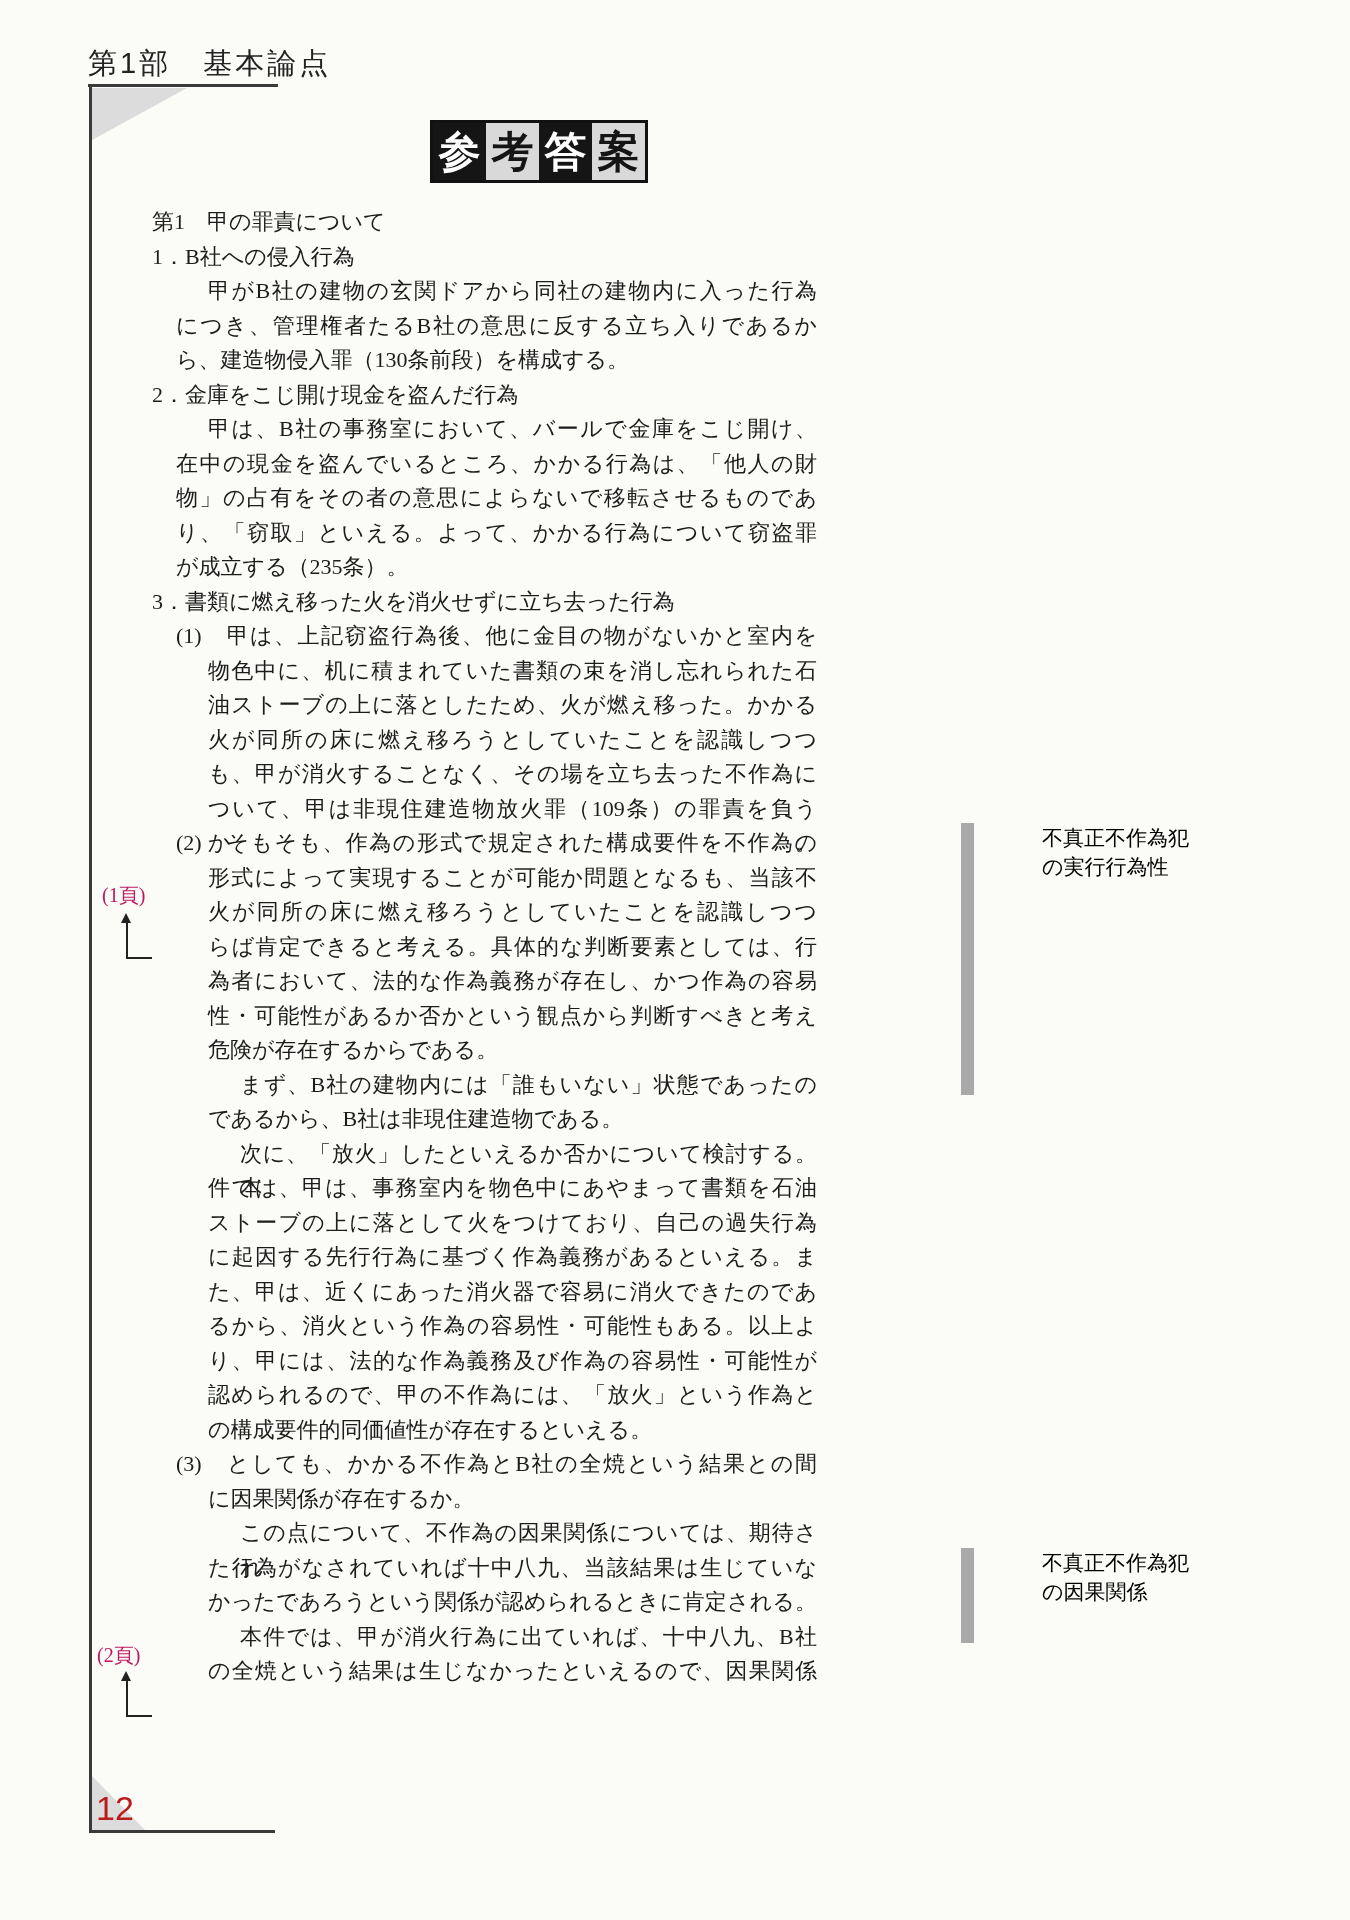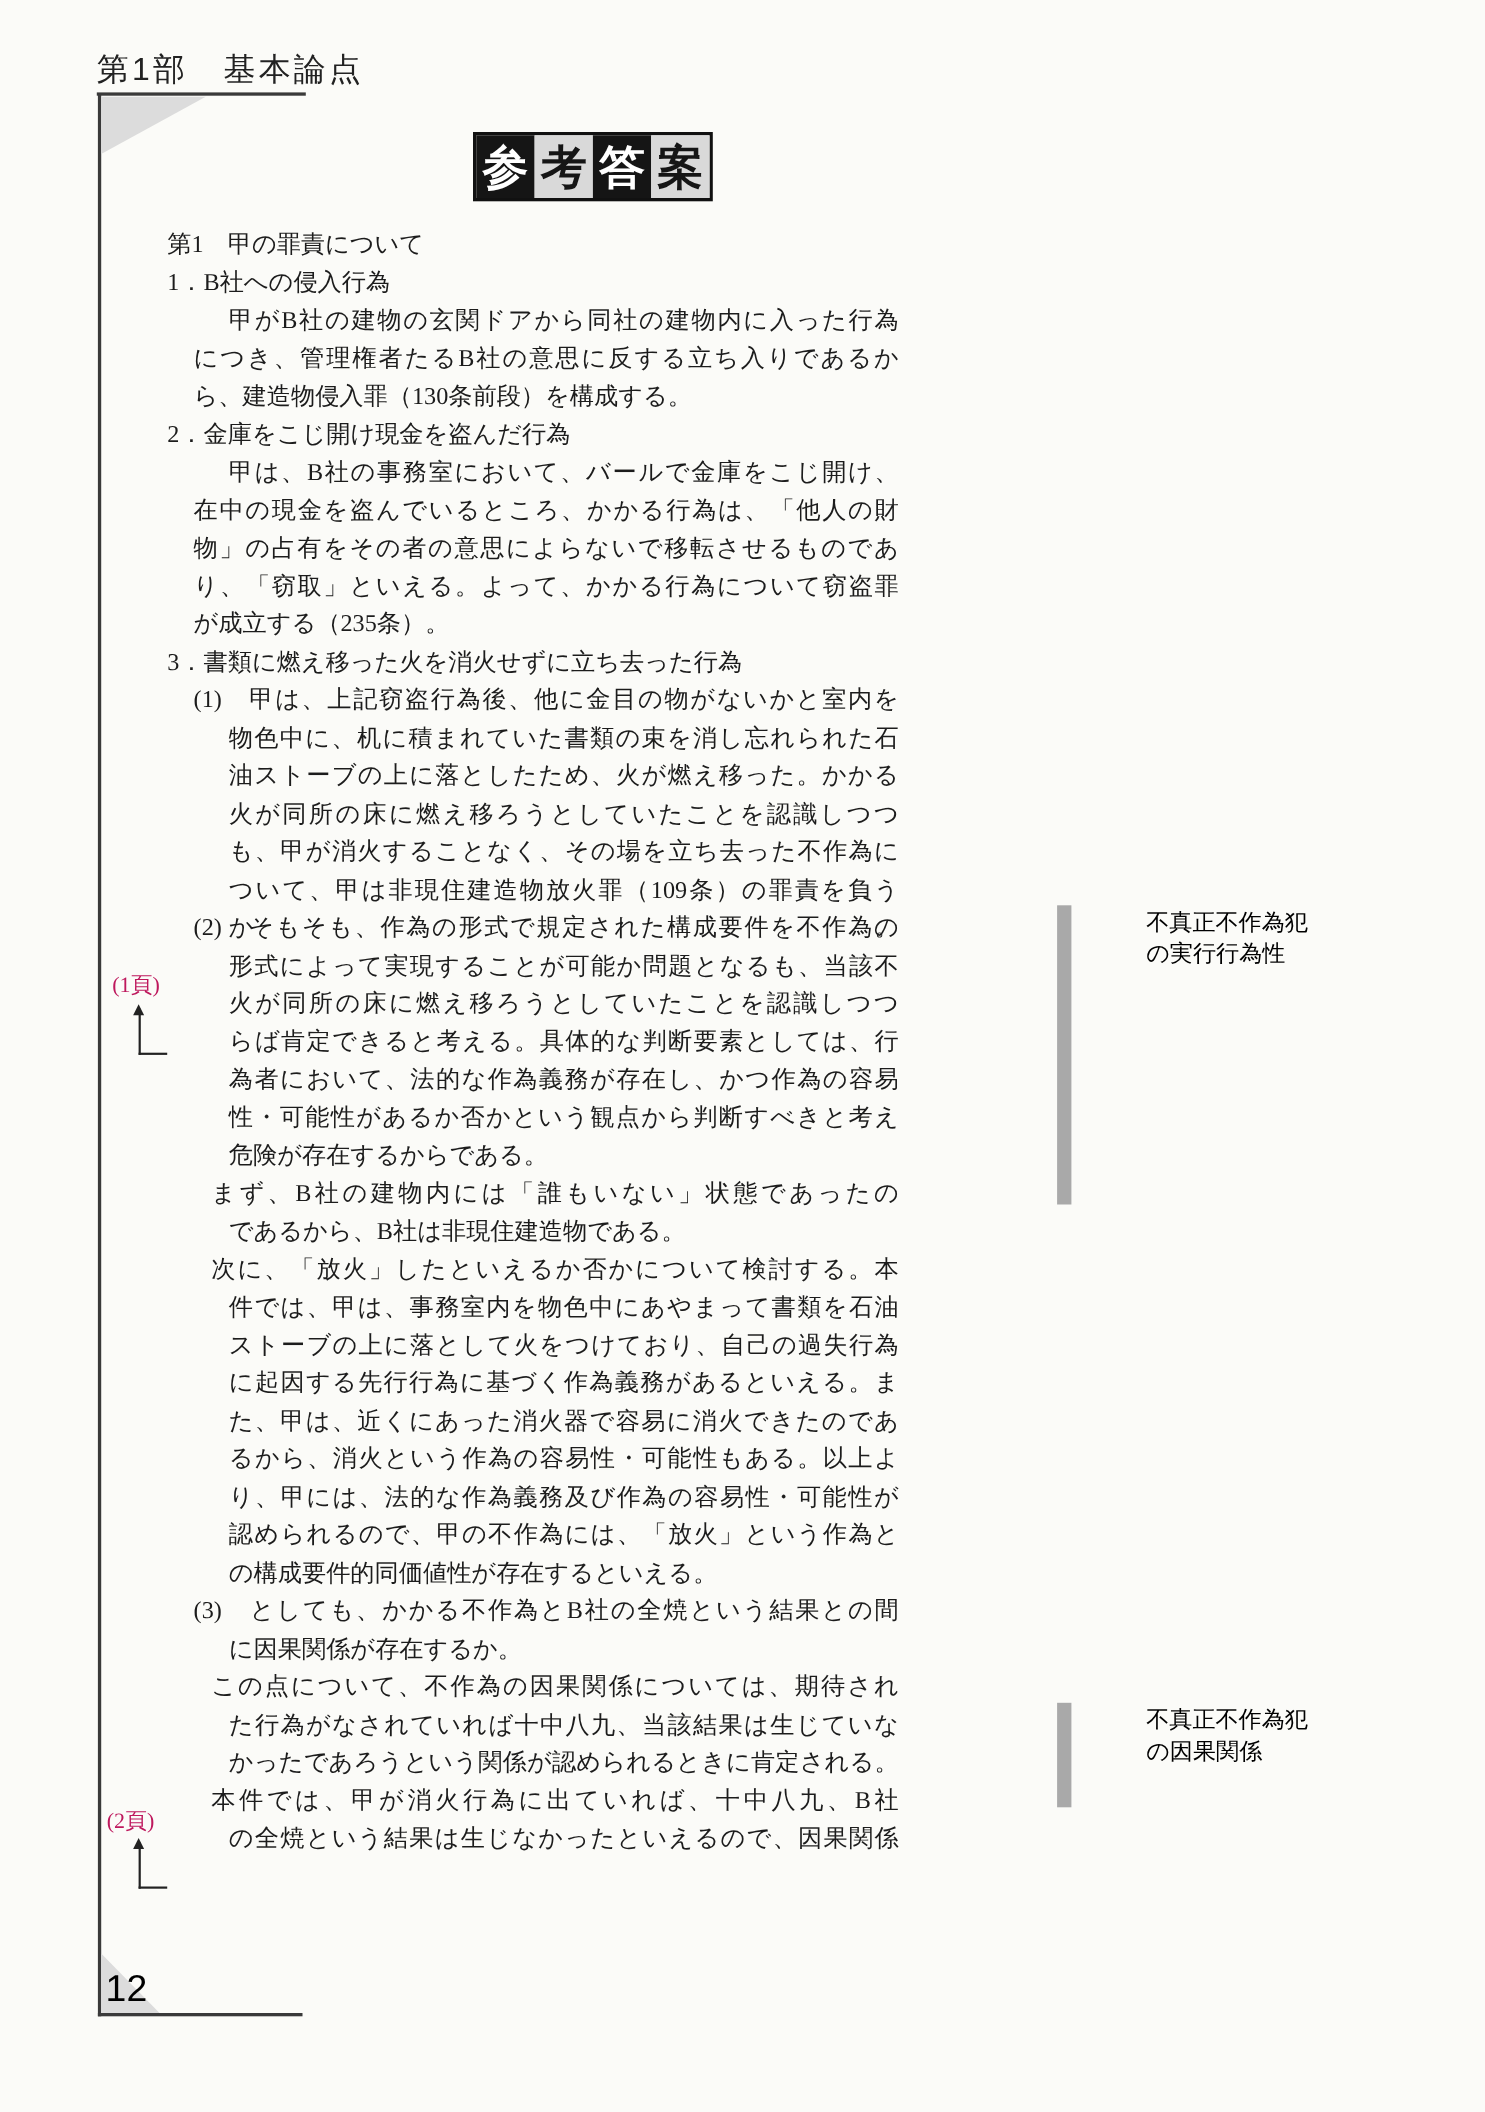--- a/index.html
+++ b/index.html
@@ -19,39 +19,39 @@
     font-family:"Liberation Sans","DejaVu Sans",sans-serif;color:#222;font-weight:500;
   }
   .header-underline{position:absolute;left:88px;top:84px;width:190px;height:3px;background:var(--frame-line);}
   .left-rule{position:absolute;left:89px;top:85px;width:3px;height:1748px;background:var(--frame-line);}
   .bottom-rule{position:absolute;left:89px;top:1830px;width:186px;height:3px;background:var(--frame-line);}
   .tri-top{position:absolute;left:92px;top:88px;width:0;height:0;
     border-top:52px solid var(--corner-tri);border-right:95px solid transparent;}
   .tri-bottom{position:absolute;left:92px;top:1776px;width:0;height:0;
     border-bottom:54px solid var(--corner-tri);border-right:53px solid transparent;}
   .page-number{
-    position:absolute;left:96px;top:1789px;font-size:34px;color:#000000;
+    position:absolute;left:96px;top:1789px;font-size:34px;color:#b91c1c;
     font-family:"Liberation Sans","DejaVu Sans",sans-serif;
   }
   
   .ref-title{position:absolute;left:430px;top:120px;display:flex;border:3px solid #111;}
   .ref-title .cell{
     width:53px;height:57px;line-height:57px;text-align:center;font-size:42px;font-weight:bold;
     font-family:"Liberation Sans","DejaVu Sans",sans-serif;
   }
   .ref-title .inv{background:var(--title-dark);color:#fff;}
   .ref-title .plain{background:var(--title-light);color:var(--title-dark);}
   
   .body-text{position:absolute;left:152px;top:205px;width:665px;}
   .bline{height:34.5px;line-height:34.5px;font-size:22px;white-space:pre;}
   .bline.just{white-space:normal;text-align:justify;text-align-last:justify;}
   .in-a{margin-left:0;}
   .in-b{margin-left:24px;}
   .in-c{margin-left:56px;}
-  .in-d{margin-left:40px;}
+  .in-d{margin-left:88px;}
   
   .side-note-bar{position:absolute;left:961px;width:13px;background:var(--note-bar);}
   .bar-1{top:823px;height:272px;}
   .bar-2{top:1548px;height:95px;}
   .side-note{
     position:absolute;left:1042px;width:220px;font-size:21px;line-height:29px;color:#000000;
     font-family:Liberation Serif, serif;
   }
   .note-1{top:824px;}
   .note-2{top:1549px;}

